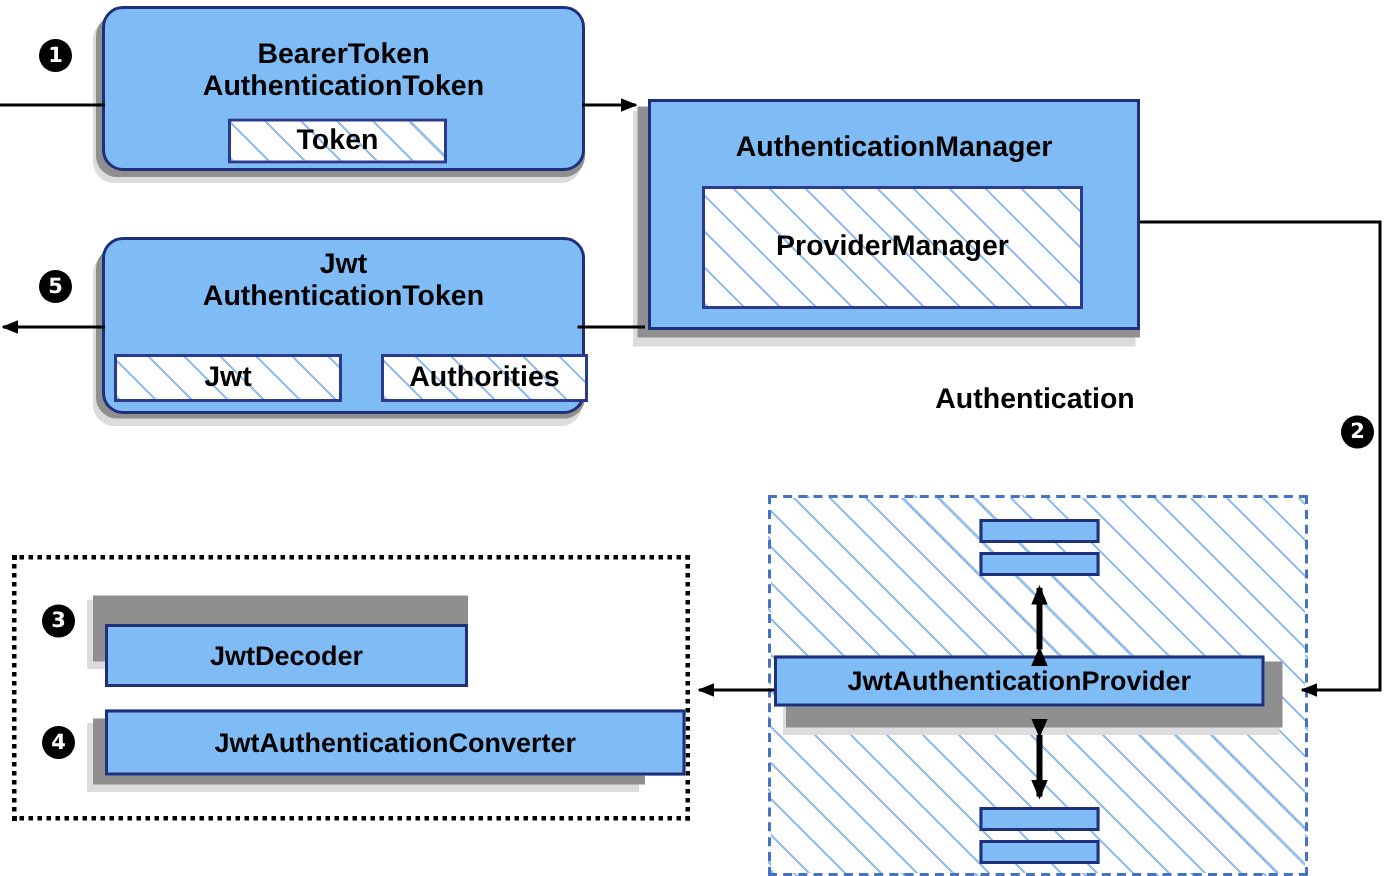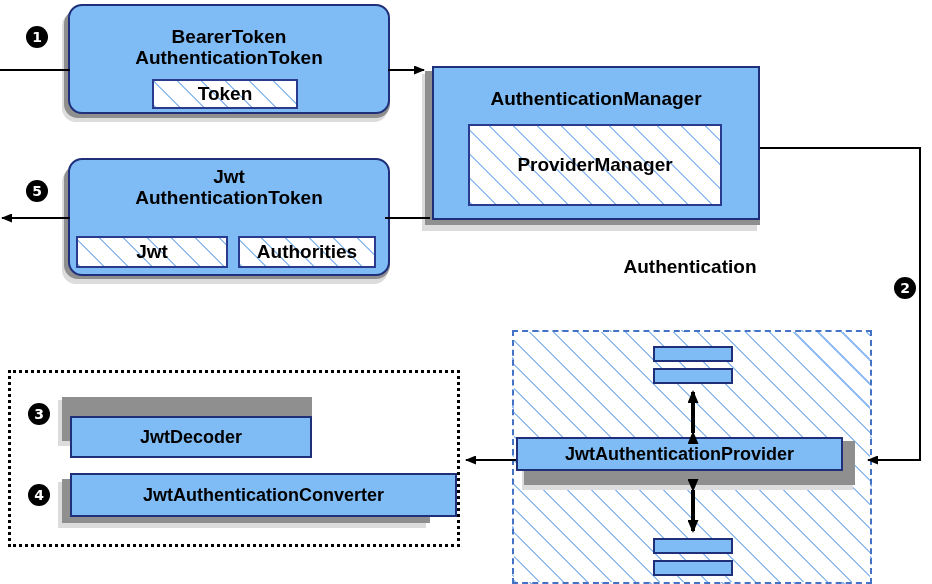--- a/index.html
+++ b/index.html
@@ -210,21 +210,21 @@
   <div class="node rounded" style="left:68px;top:158px;width:322px;height:118px;
               flex-direction:column;justify-content:flex-start;padding-top:6px;">
     <div class="txt-1" style="line-height:1.12;">
       <div>Jwt</div>
       <div>AuthenticationToken</div>
     </div>
   </div>
   <div class="inner-box hatch txt-1" style="left:76px;top:236px;width:152px;height:32px;">
     <span>Jwt</span>
   </div>
-  <div class="inner-box hatch txt-1" style="left:238px;top:236px;width:138px;height:32px;">
+  <div class="inner-box hatch txt-1" style="left:254px;top:236px;width:138px;height:32px;">
     <span>Authorities</span>
   </div>
 
   <div class="group-dotted-black" style="left:8px;top:370px;width:452px;height:177px;"></div>
 
   <div class="shadow-light" style="left:58px;top:400px;width:250px;height:46px;"></div>
   <div class="shadow-dark" style="left:62px;top:397px;width:250px;height:44px;"></div>
   <div class="node txt-2" style="left:70px;top:392px;width:242px;height:42px;margin-top:24px;">
     <span>JwtDecoder</span>
   </div>

